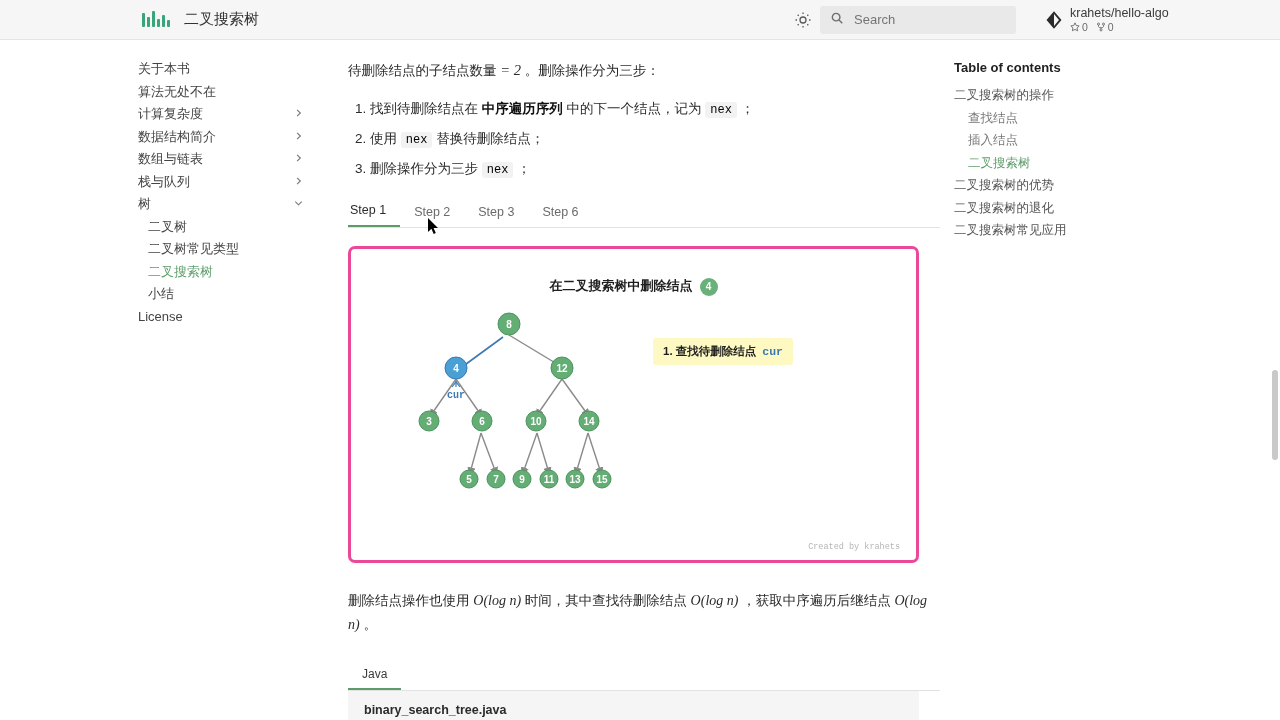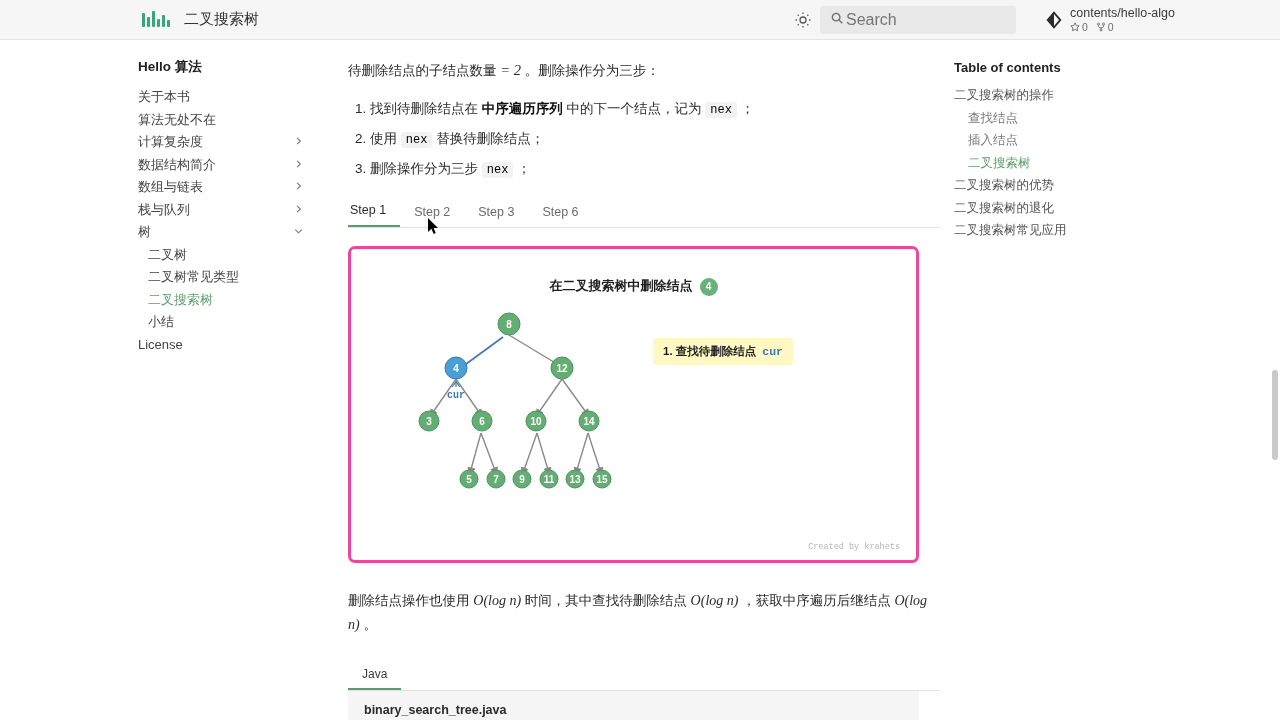--- a/index.html
+++ b/index.html
@@ -40,23 +40,23 @@
     border-radius: 3px;
     display: flex; align-items: center;
     padding: 0 10px;
     margin-right: 0px;
     width: 196px;
   }
   .search-box { width: 196px; }
   .search-wrap { width: 196px; }
   .search-input {
     border: none; background: transparent; outline: none;
-    font-size: 16px; color: #404040;
+    font-size: 13px; color: #404040;
     font-family: "Liberation Sans", sans-serif;
-    width: 150px;
+    margin-left: 8px; width: 150px;
   }
   .repo {
     display: flex; align-items: center; margin-left: 28px; margin-right: 0;
     width: 236px;
   }
   .repo-icon { width: 20px; height: 20px; margin-right: 6px; }
   .repo-text { display: flex; flex-direction: column; justify-content: center; }
   .repo-name { font-size: 12.5px; color: #3b3b3b; line-height: 15px; }
   .repo-stats { font-size: 10.5px; color: #6b6b6b; line-height: 13px; display: flex; gap: 8px; }
   .repo-stats span { display: inline-flex; align-items: center; gap: 2px; }
@@ -223,21 +223,21 @@
       <input class="search-input" type="text" placeholder="Search" style="">
     </div>
   </div>
   <div class="repo">
     <span class="repo-icon">
       <svg width="20" height="20" viewBox="0 0 24 24" fill="#2b2b2b">
         <path d="M12 1.5L3 12l9 10.5L21 12 12 1.5zm0 3.2L18 12l-6 7.3V4.7z"></path>
       </svg>
     </span>
     <span class="repo-text">
-      <span class="repo-name">contents/hello-algo</span>
+      <span class="repo-name">krahets/hello-algo</span>
       <span class="repo-stats">
         <span>
           <svg width="10" height="10" viewBox="0 0 24 24" fill="none" stroke="#6b6b6b" stroke-width="2.2">
             <path d="M12 2l3 6.5 7 .9-5 4.8 1.3 7-6.3-3.4L5.7 21 7 14.2 2 9.4l7-.9z"></path>
           </svg>
           <span>0</span>
         </span>
         <span>
           <svg width="10" height="10" viewBox="0 0 24 24" fill="none" stroke="#6b6b6b" stroke-width="2.2">
             <circle cx="6" cy="5" r="2.5"></circle>
@@ -246,21 +246,20 @@
             <path d="M6 7.5v3c0 2 2 3 4 3h4c2 0 4-1 4-3v-3M12 13.5v3"></path>
           </svg>
           <span>0</span>
         </span>
       </span>
     </span>
   </div>
 </div>
 
 <div class="sidebar">
-  <div class="nav-title">Hello 算法</div>
 
   <div class="nav-item">
     <span>关于本书</span>
   </div>
   <div class="nav-item">
     <span>算法无处不在</span>
   </div>
   <div class="nav-item">
     <span>计算复杂度</span>
     <span class="chev">

